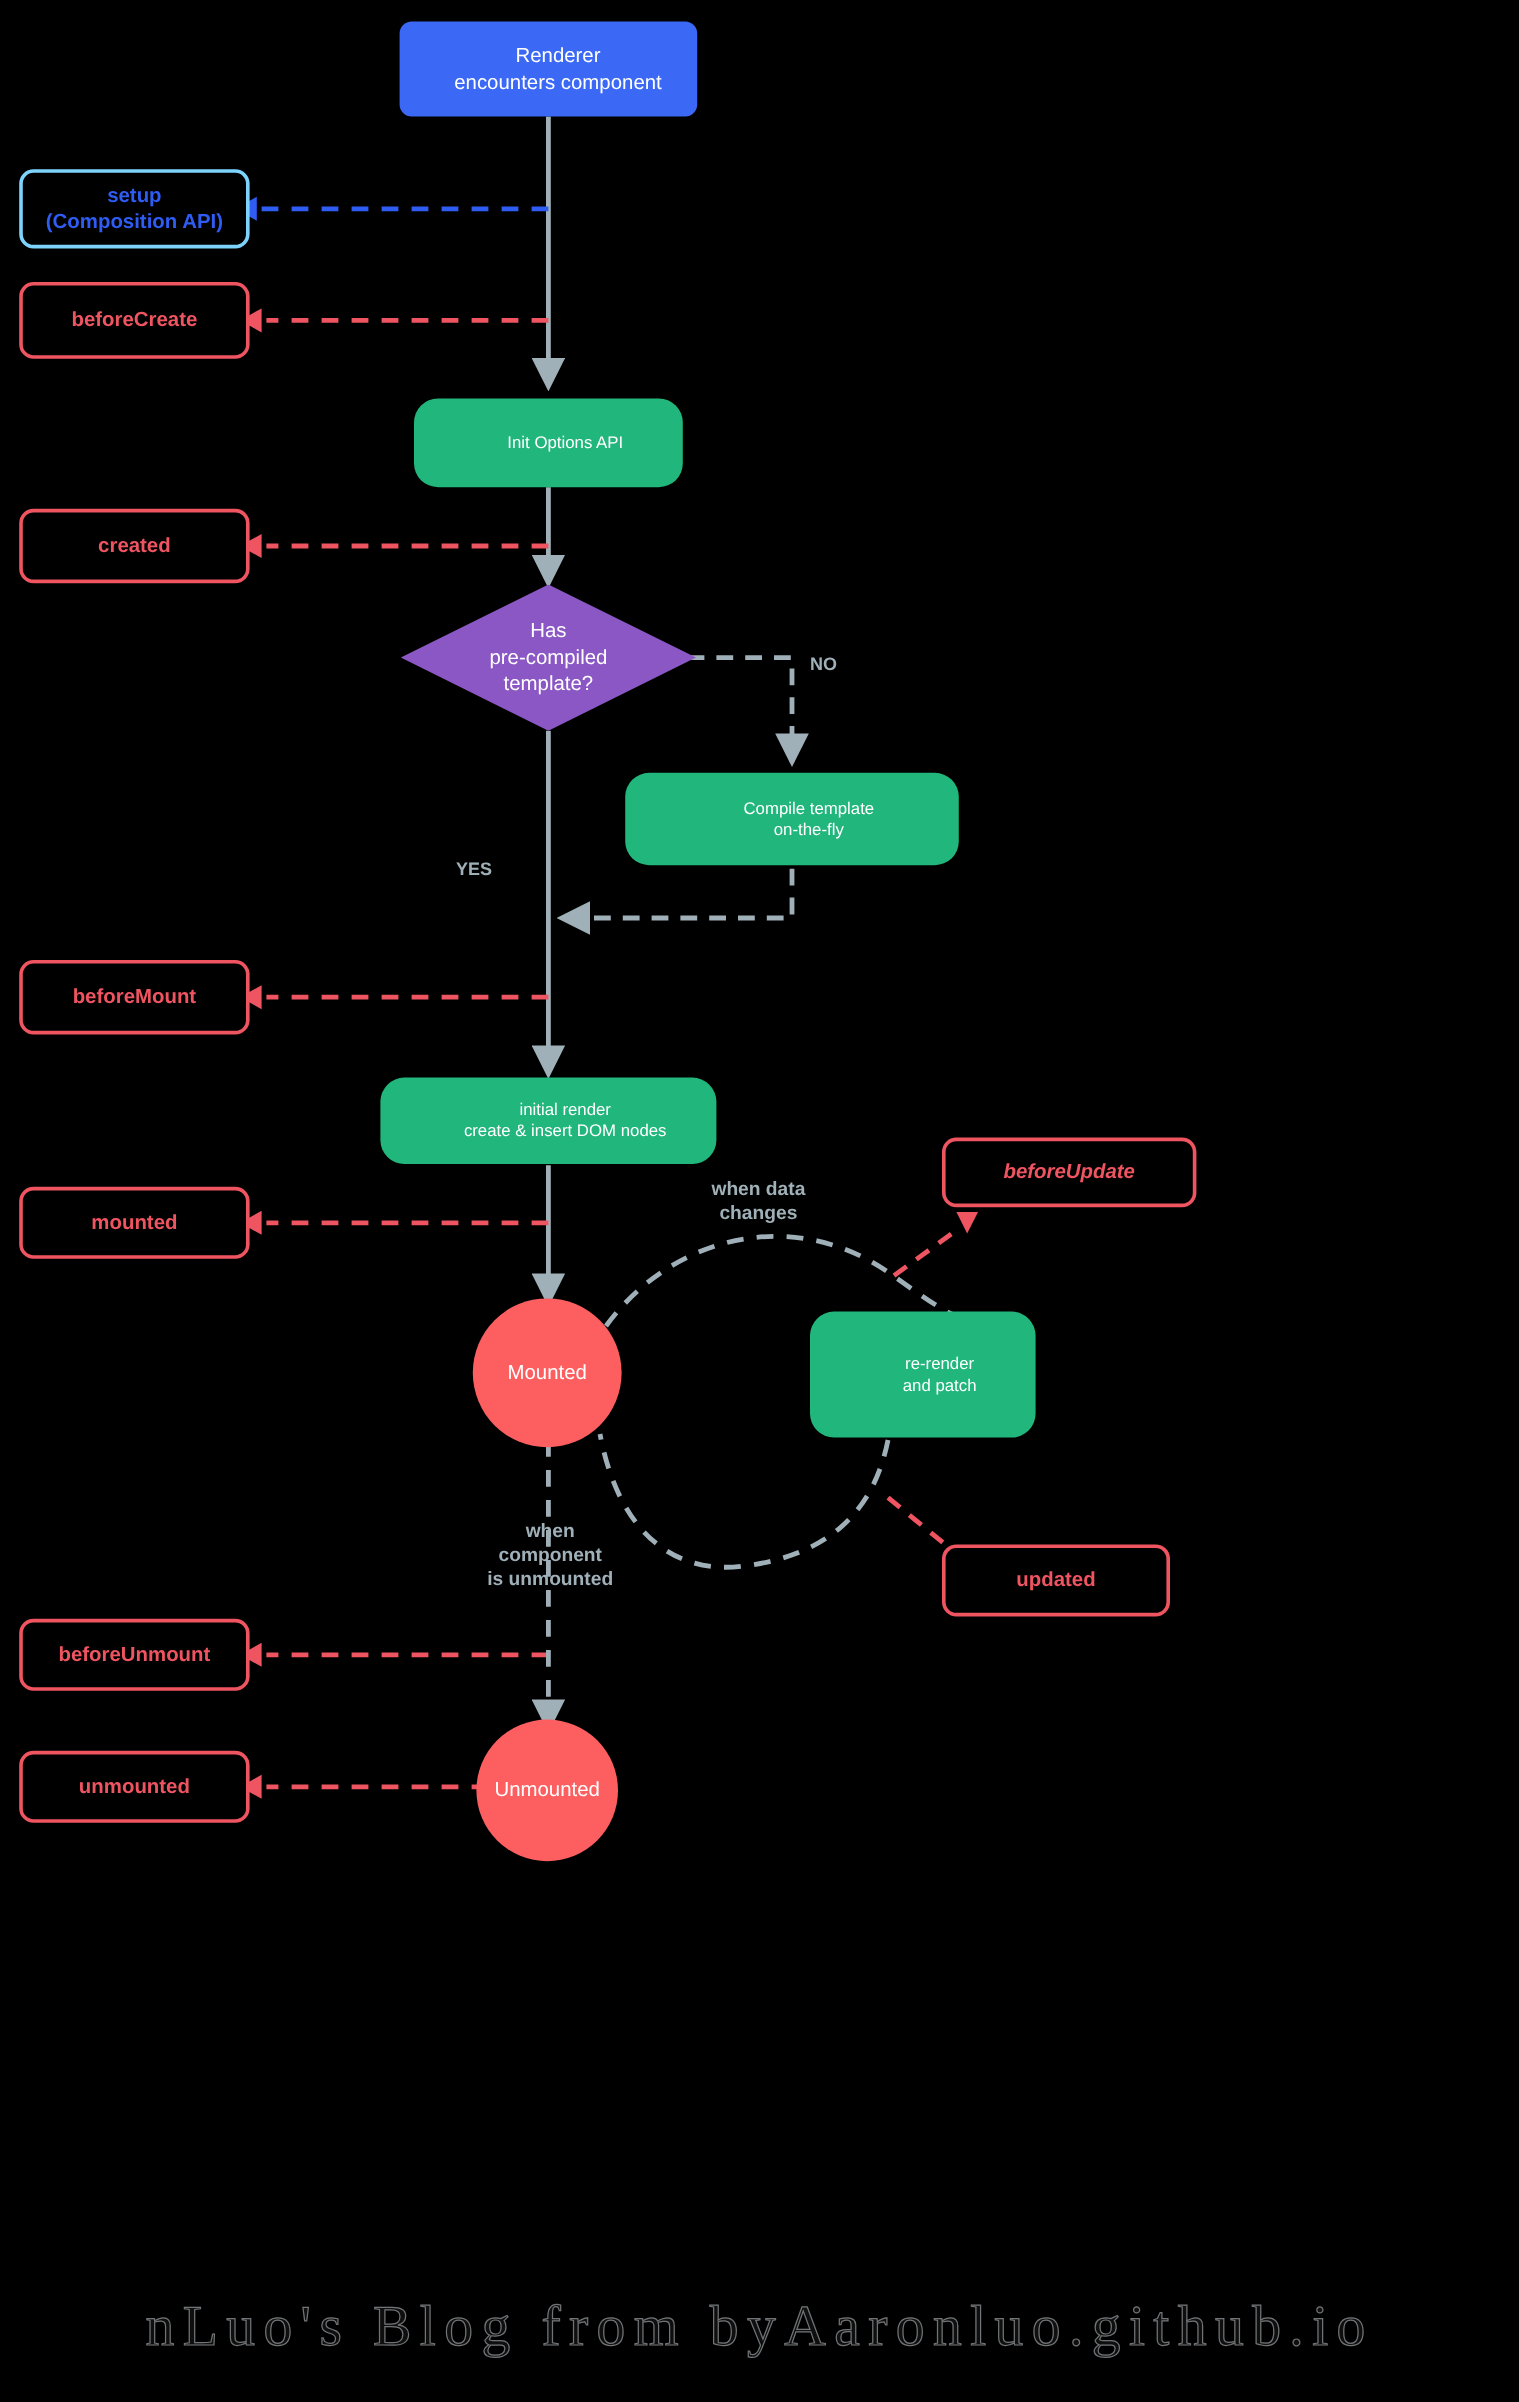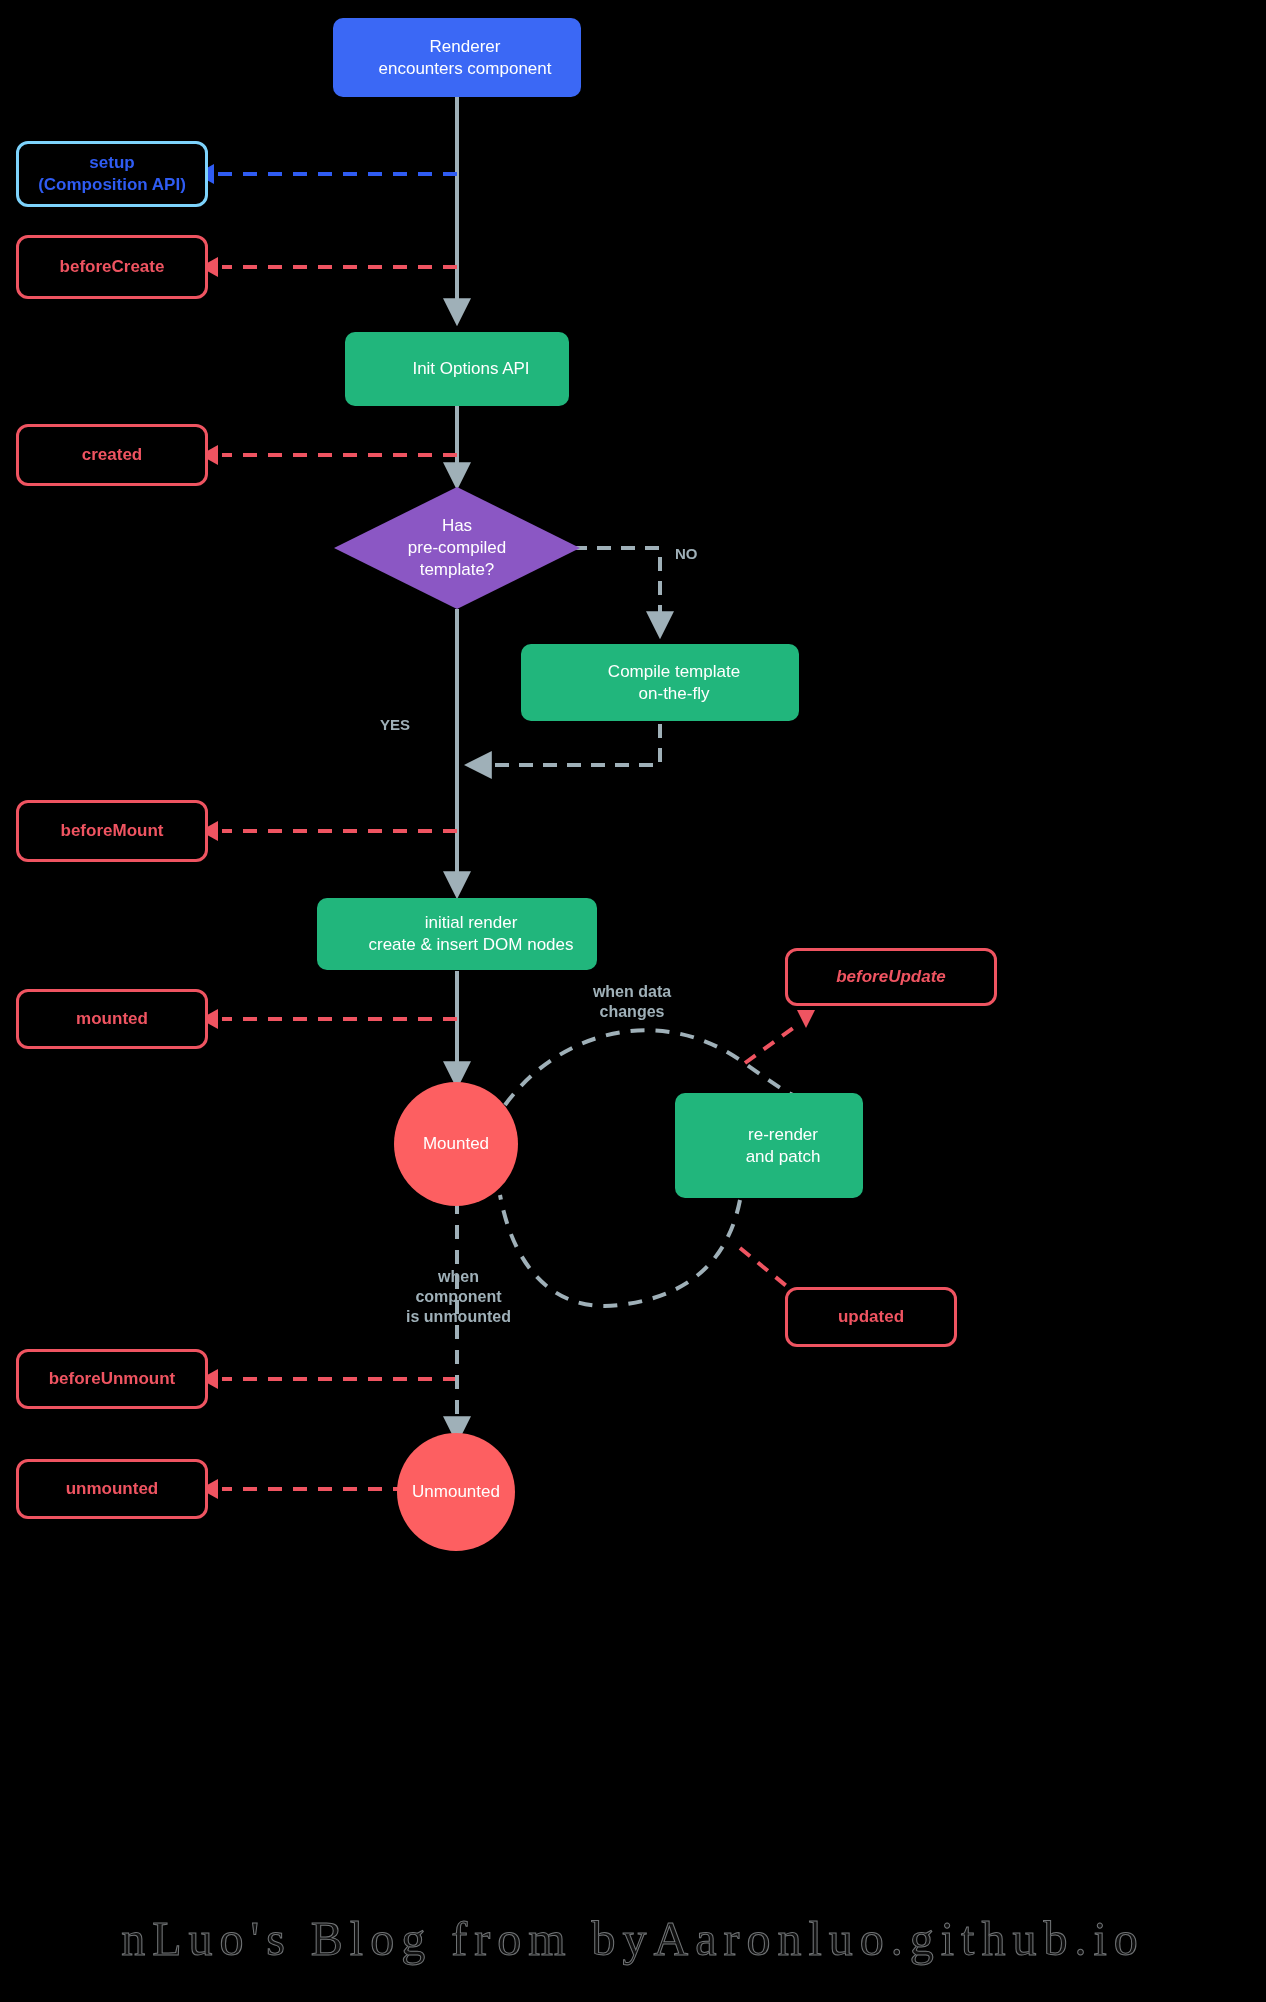--- a/index.html
+++ b/index.html
@@ -38,22 +38,22 @@
   .box-blue {
     background: #3b68f5;
     color: #ffffff;
     border-radius: 10px;
     font-size: 17px;
     padding-left: 16px;
   }
   .box-green {
     background: #21b67c;
     color: #ffffff;
-    border-radius: 10px;
-    font-size: 17px;
+    border-radius: 20px;
+    font-size: 14px;
     padding-left: 28px;
   }
 
   
   .hook {
     background: #000000;
     border: 3px solid #ef5461;
     color: #ef5461;
     border-radius: 12px;
     font-size: 17px;
@@ -250,21 +250,21 @@
 
   <div class="node circle" style="left:394px; top:1082px; width:124px; height:124px;">
     <span>Mounted</span>
   </div>
 
   <div class="node box-green" style="left:675px; top:1093px; width:188px; height:105px;">
     <span style="white-space:pre-line">re-render
 and patch</span>
   </div>
 
-  <div class="node hook" style="left:785px; top:1287px; width:172px; height:60px;">
+  <div class="node hook" style="left:785px; top:1287px; width:190px; height:60px;">
     <span>updated</span>
   </div>
 
   <div class="node hook" style="left:16px; top:1349px; width:192px; height:60px;">
     <span>beforeUnmount</span>
   </div>
 
   <div class="node hook" style="left:16px; top:1459px; width:192px; height:60px;">
     <span>unmounted</span>
   </div>

